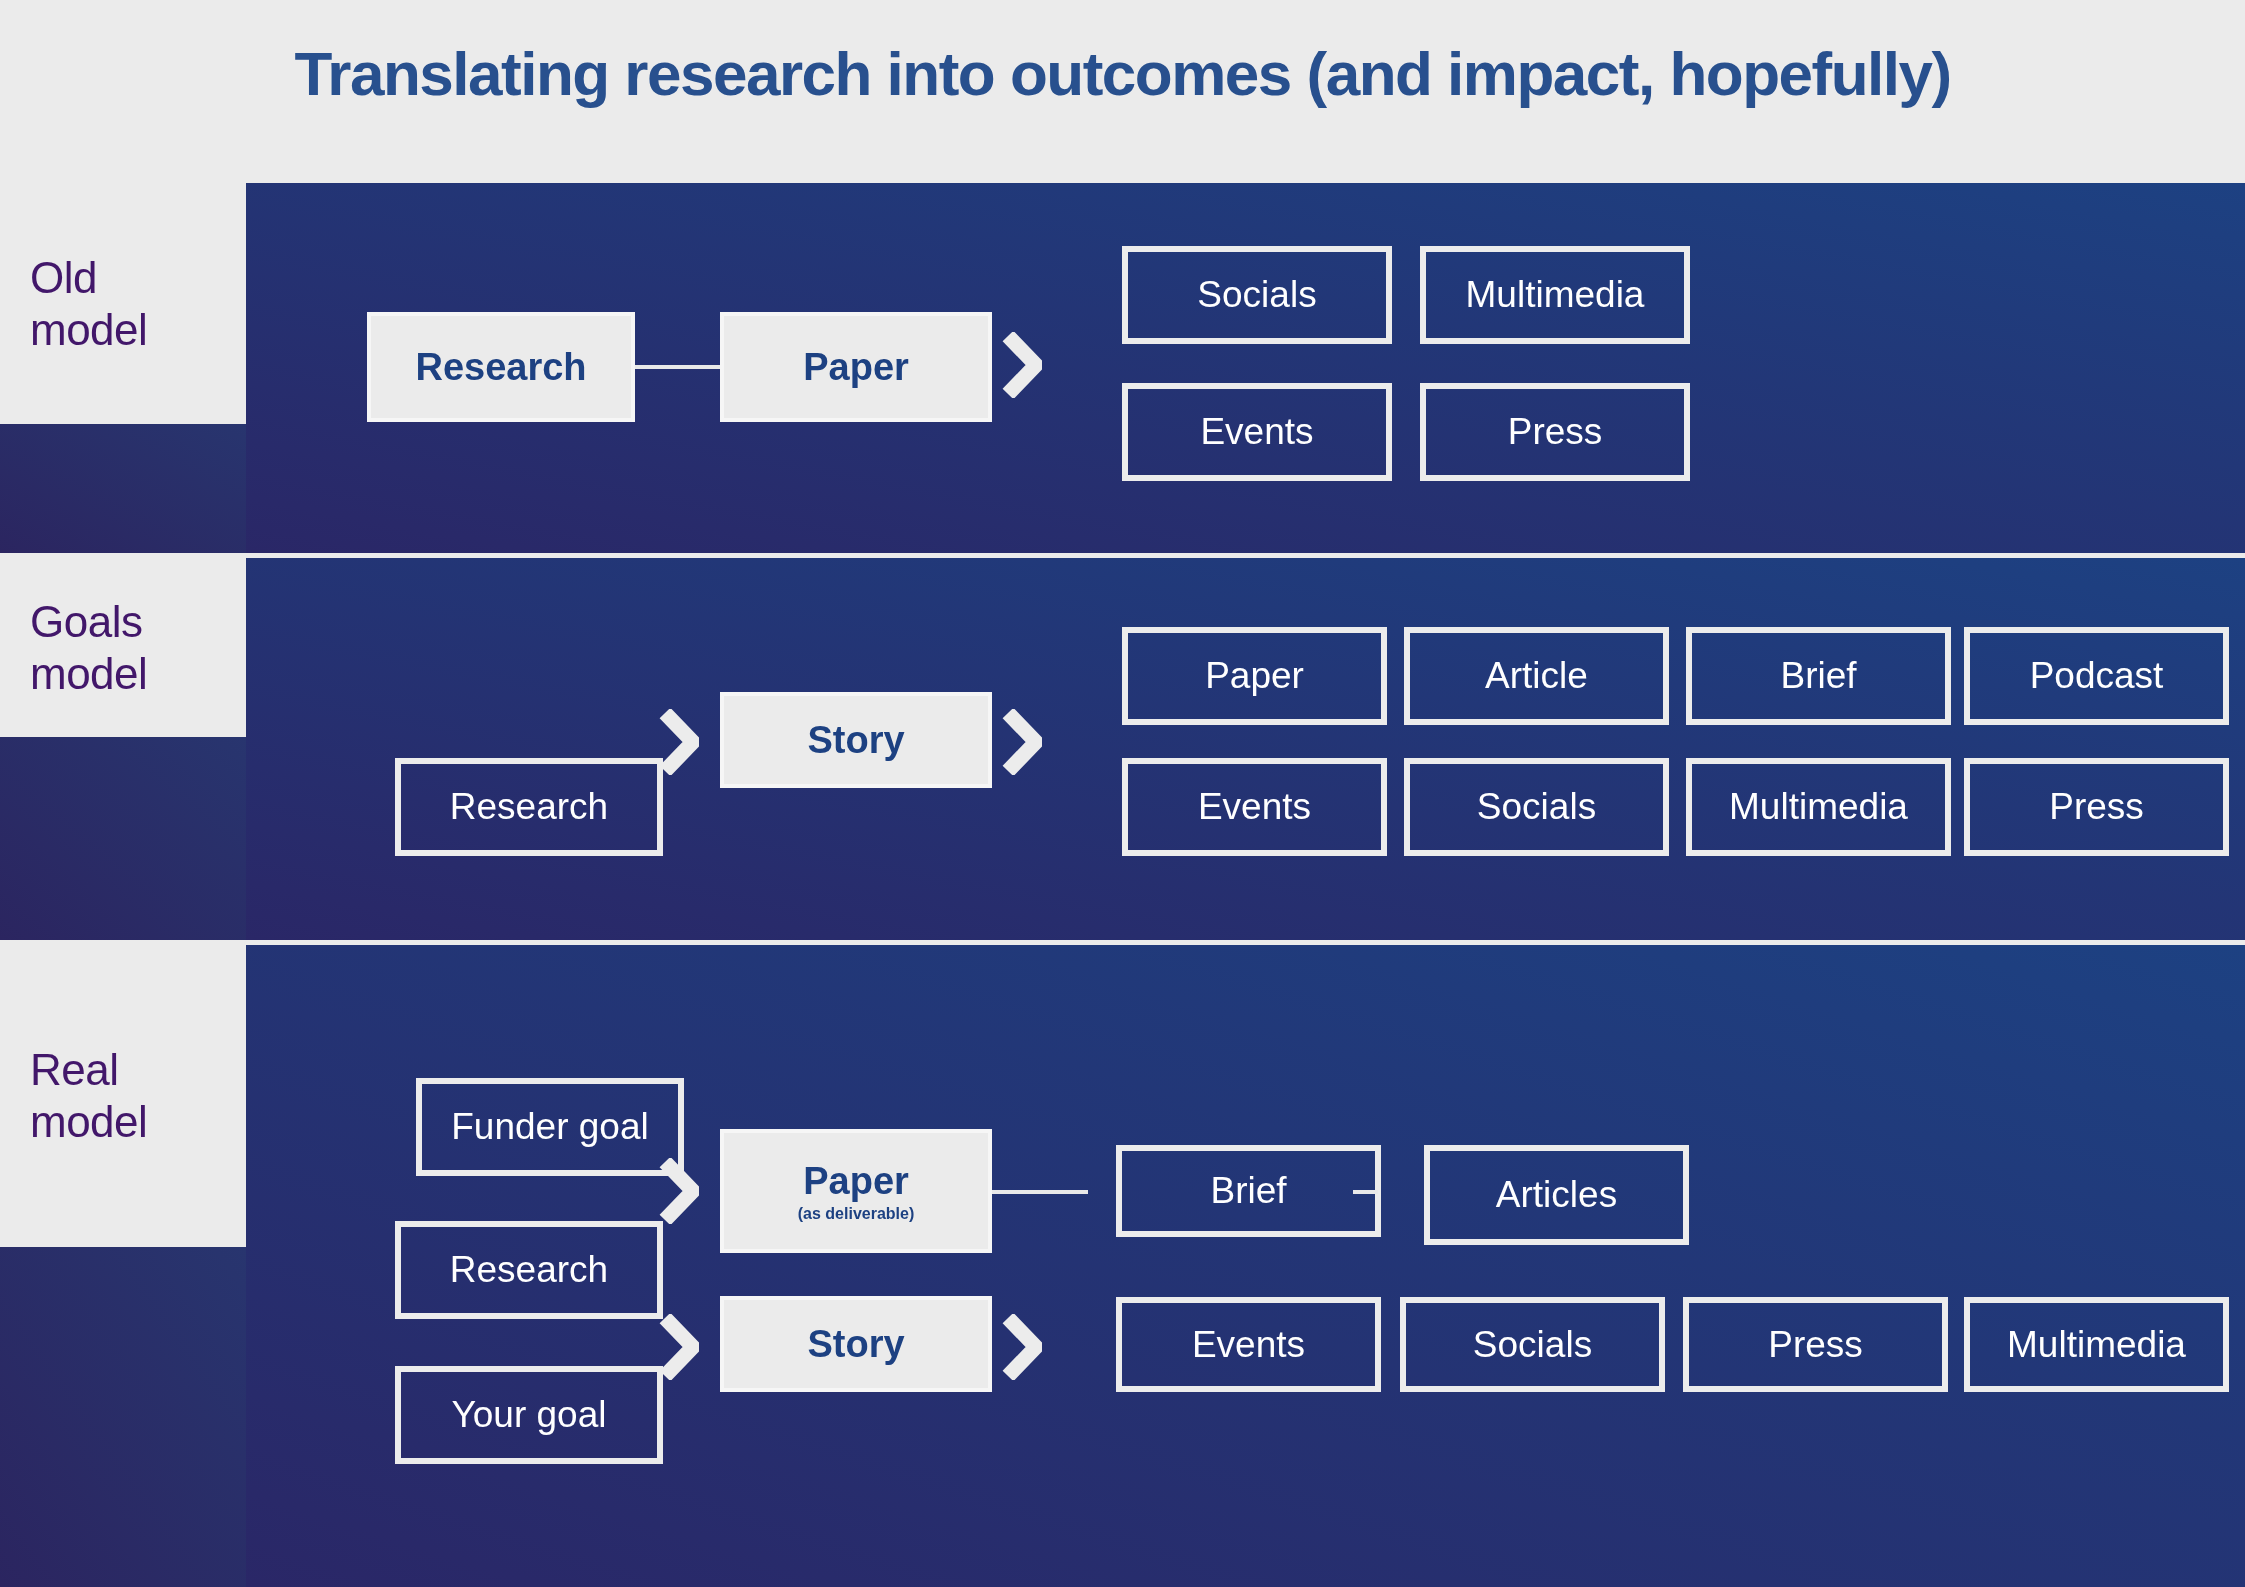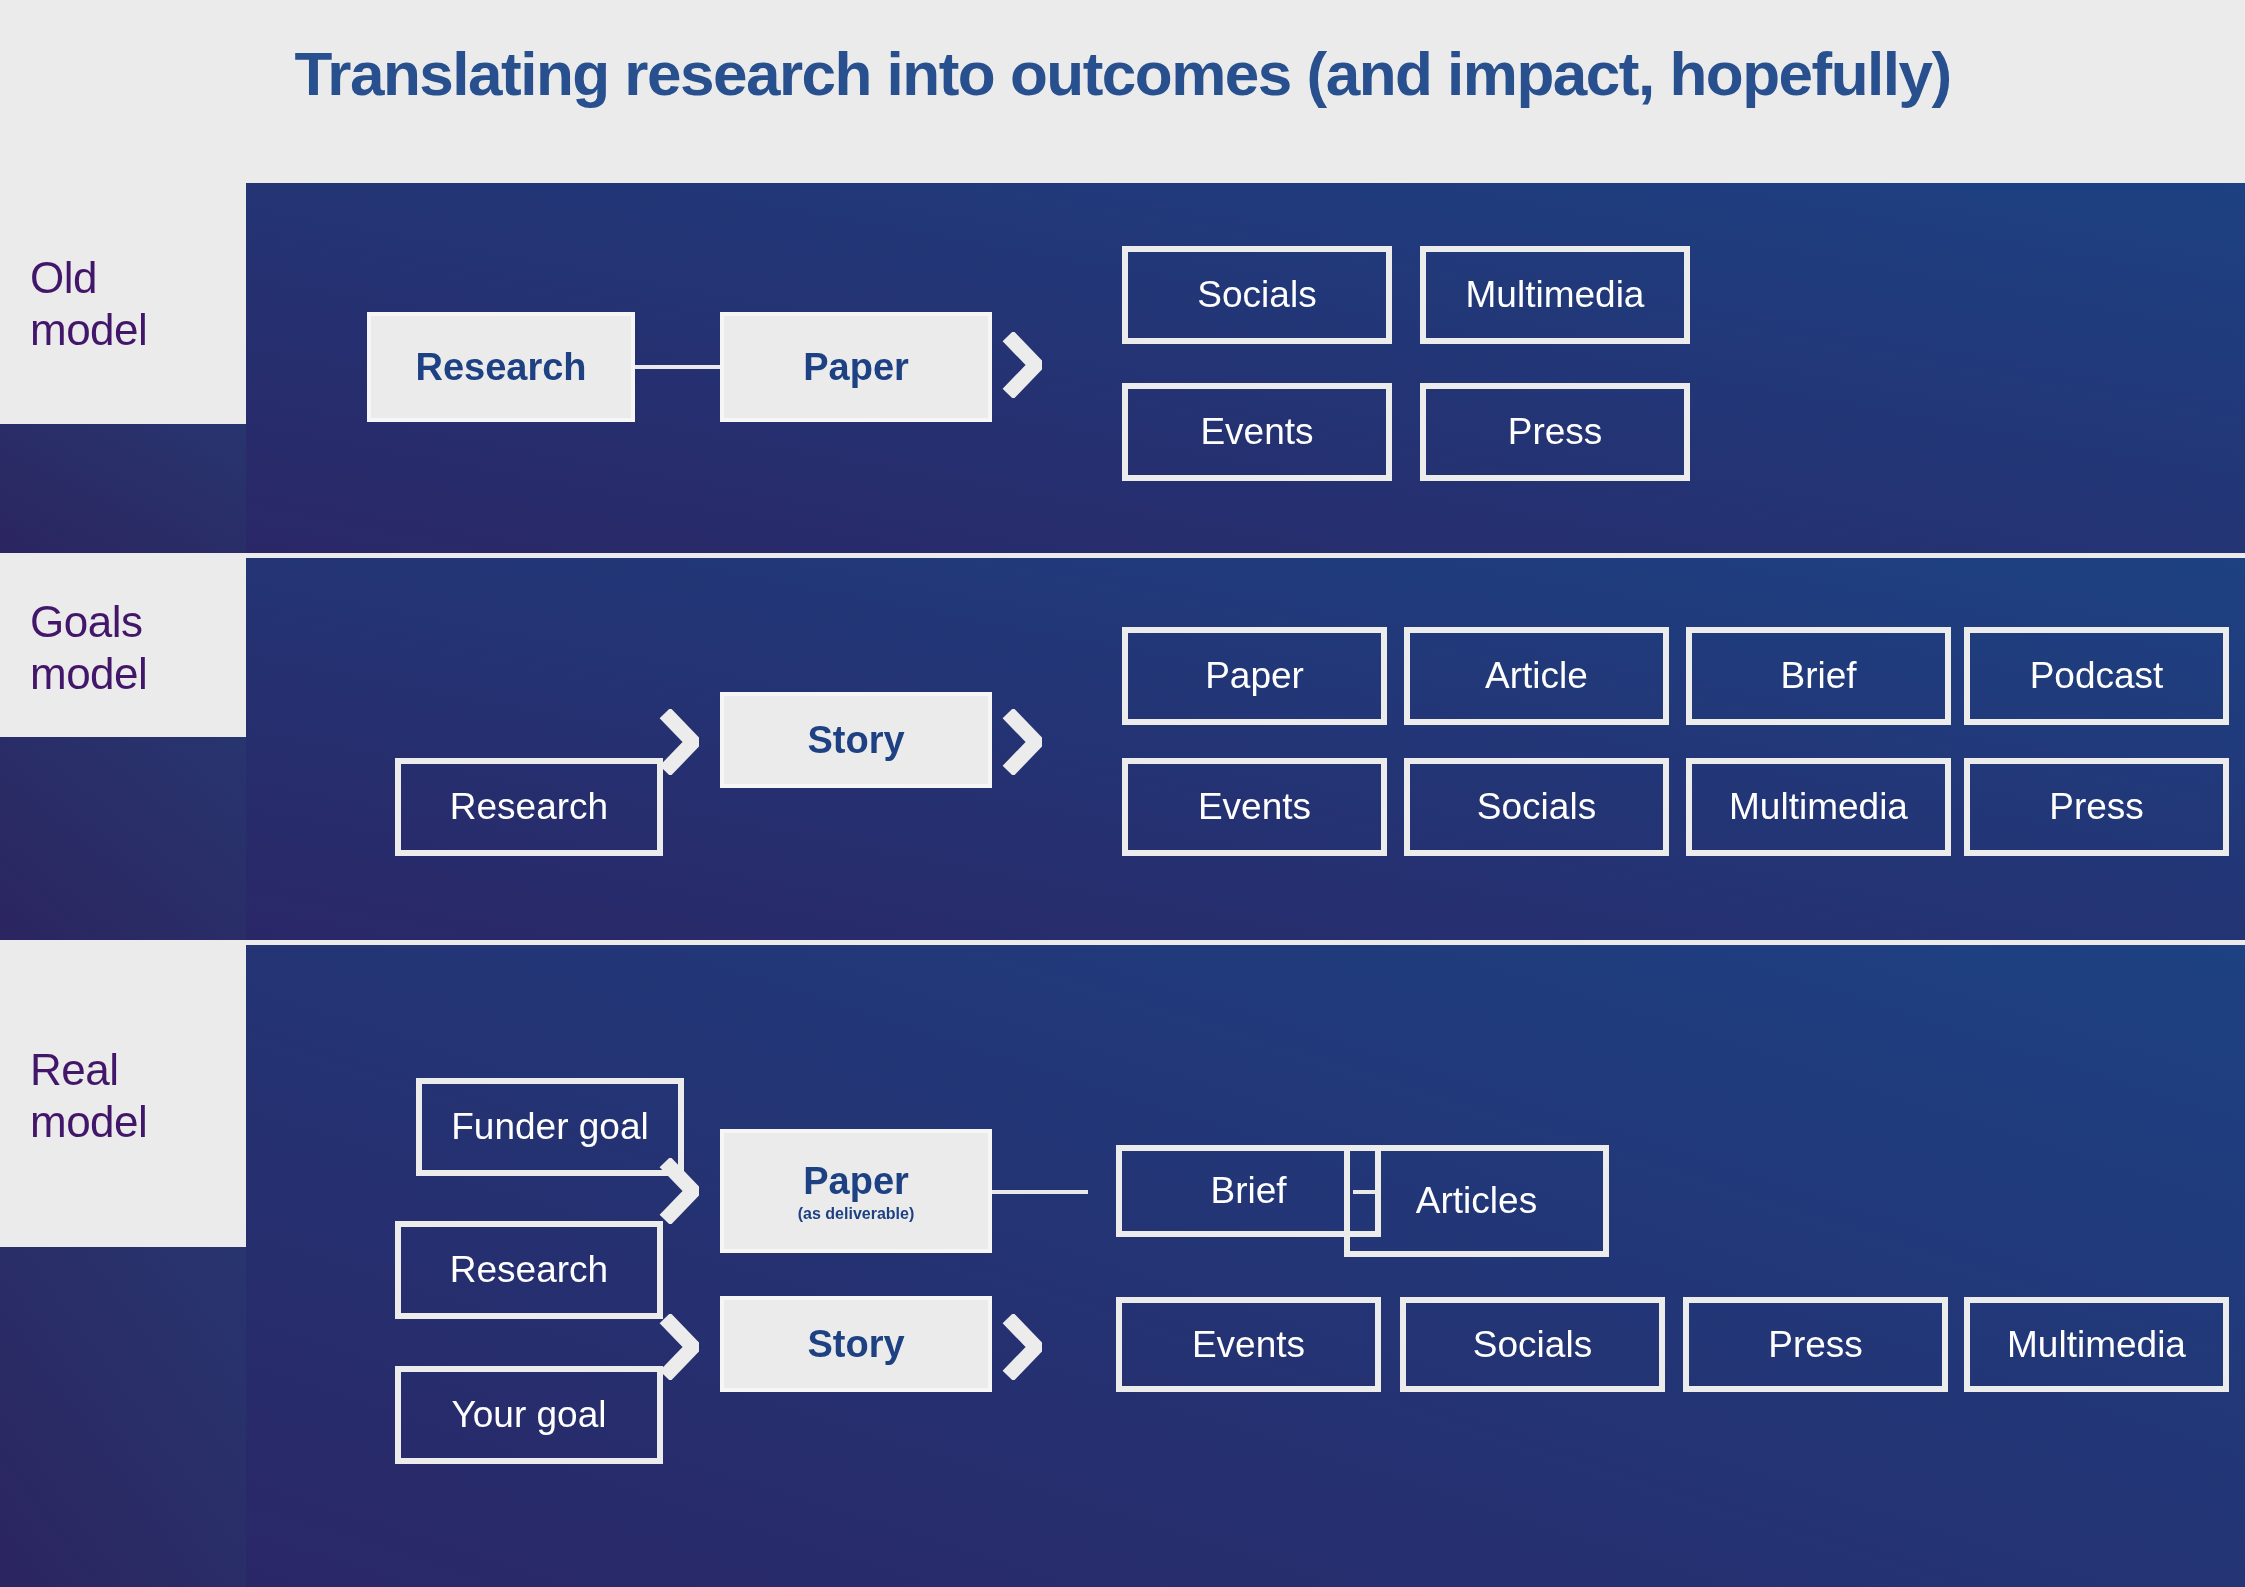--- a/index.html
+++ b/index.html
@@ -261,21 +261,21 @@
     <span>Paper</span>
     <span class="sub">(as deliverable)</span>
   </div>
 
   <div class="conn" style="left:992px; top:1190px; width:96px;"></div>
 
   <div class="node outline" style="left:1088px; top:1145px; width:265px; height:92px;">
     <span>Brief</span>
   </div>
   <div class="conn" style="left:1353px; top:1190px; width:25px;"></div>
-  <div class="node outline" style="left:1316px; top:1145px; width:265px; height:112px;">
+  <div class="node outline" style="left:1396px; top:1145px; width:265px; height:100px;">
     <span>Articles</span>
   </div>
 
   <div class="chev" style="left:657px; top:1312px;">
     <svg width="40" height="66" viewBox="0 0 40 66">
         <path d="M6 4 L34 33 L6 62" stroke="#ececec" stroke-width="15" fill="none"></path>
       </svg>
   </div>
 
   <div class="node filled" style="left:720px; top:1296px; width:272px; height:96px;">

